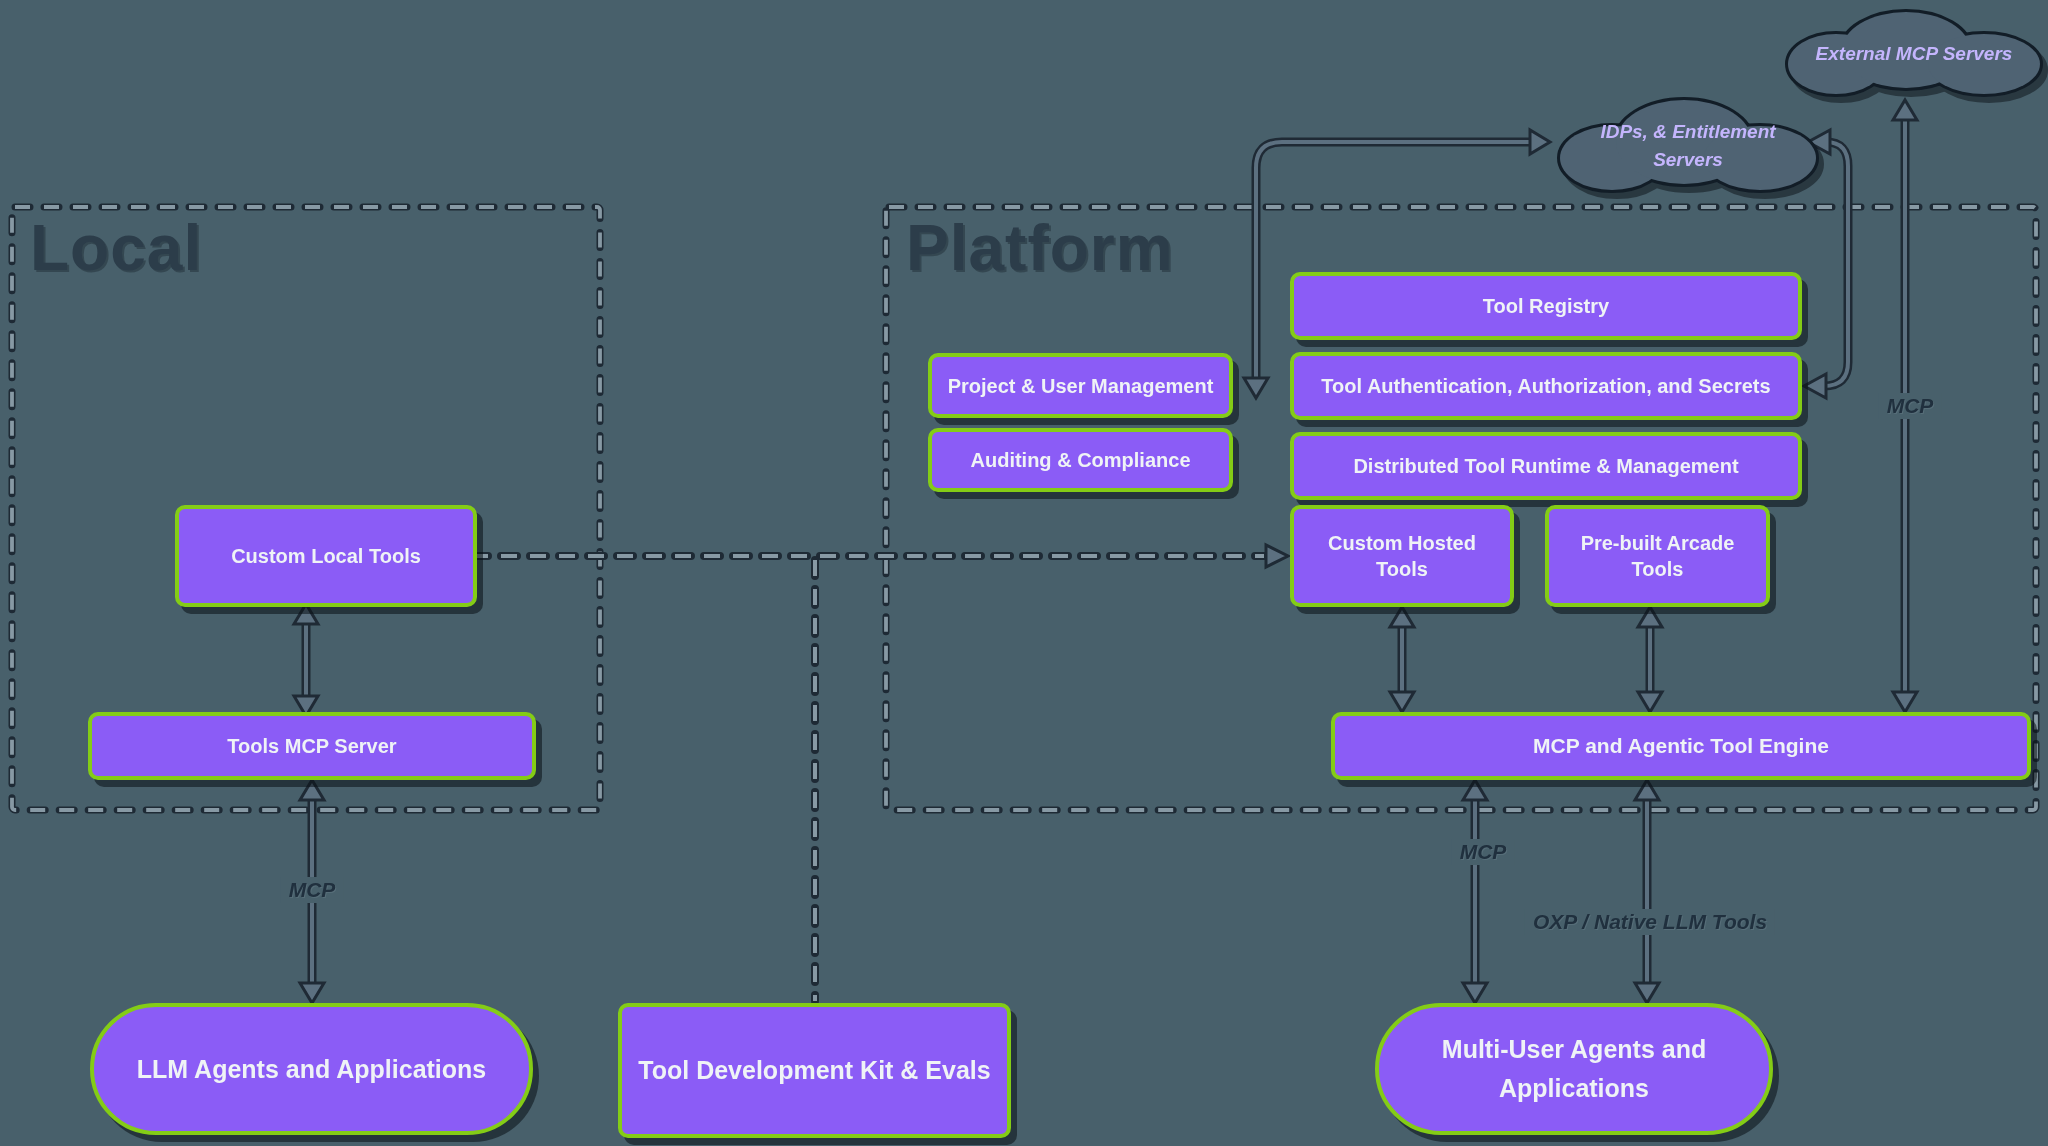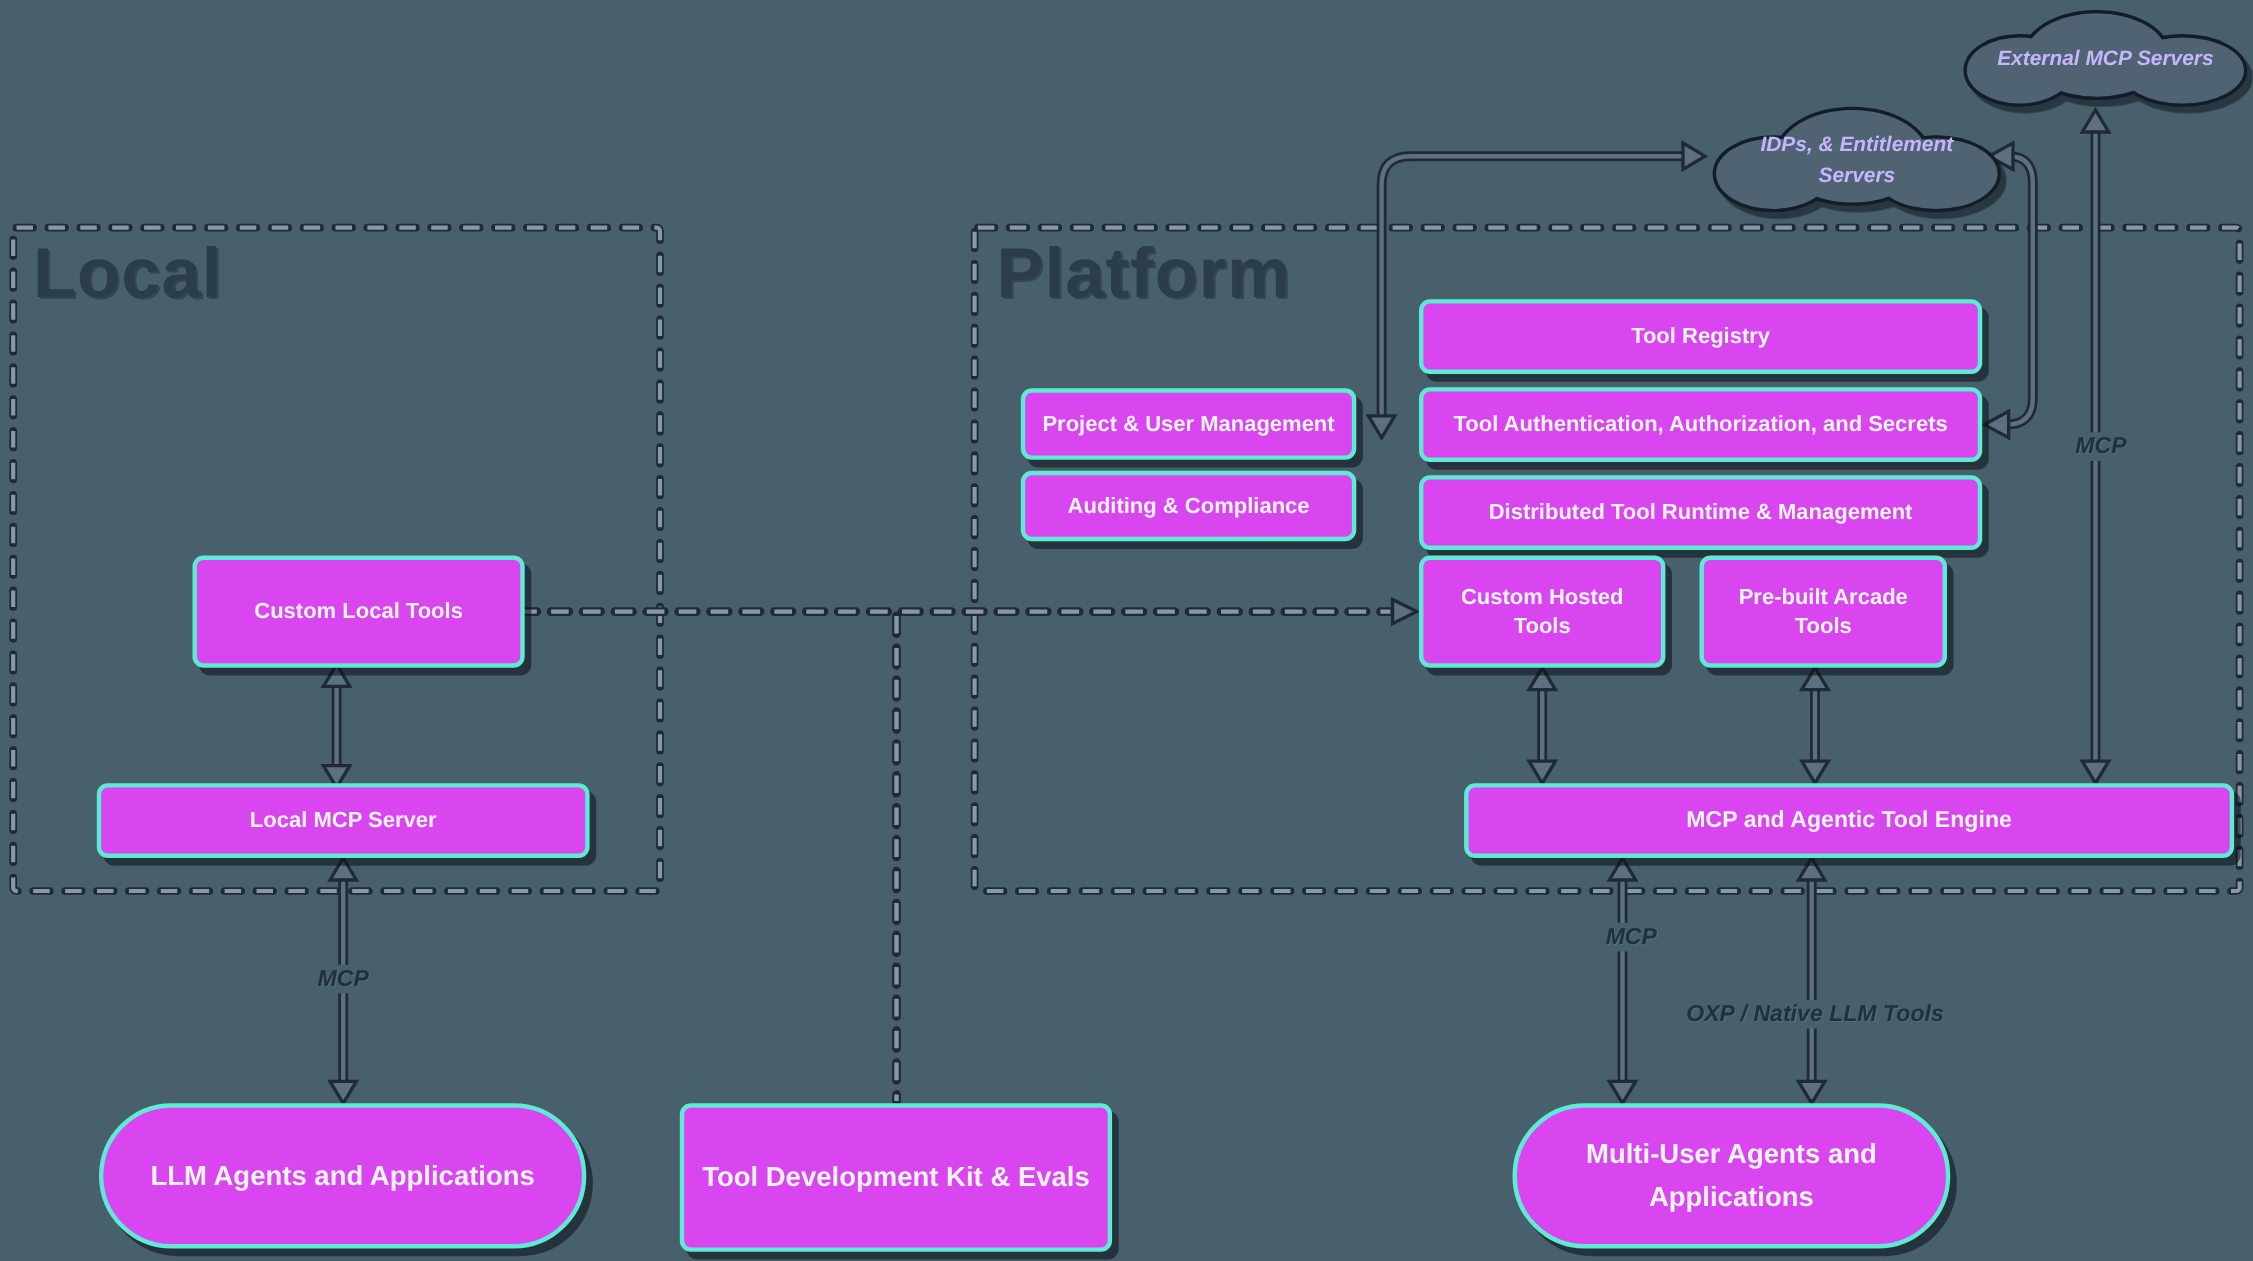--- a/index.html
+++ b/index.html
@@ -14,21 +14,21 @@
     position:absolute;font-size:64px;font-weight:800;letter-spacing:1px;
     color:#2c3d4a;line-height:1;
     text-shadow:2px 2px 0 rgba(18,26,34,.35);
     user-select:none;
   }
   #t-local{left:30px;top:216px;}
   #t-platform{left:906px;top:216px;}
 
   .node{
     position:absolute;box-sizing:border-box;
-    background:#d946ef;border:4px solid #5eead4;border-radius:10px;
+    background:#8b5cf6;border:4px solid #84cc16;border-radius:10px;
     box-shadow:6px 7px 0 rgba(10,16,22,.55);
     color:#eff3f6;display:flex;align-items:center;justify-content:center;
     text-align:center;font-size:20px;font-weight:600;line-height:1.3;
     padding:4px 10px;
   }
   .node.big{font-size:25px;font-weight:700;}
   .node.pill{border-radius:72px;font-size:25px;font-weight:700;line-height:1.55;}
 
   #n-tool-registry{left:1290px;top:272px;width:512px;height:68px;}
   #n-project-user{left:928px;top:353px;width:305px;height:65px;}
@@ -166,21 +166,21 @@
   <div class="node" id="n-tool-registry">Tool Registry</div>
   <div class="node" id="n-project-user">Project &amp; User Management</div>
   <div class="node" id="n-tool-auth">Tool Authentication, Authorization, and Secrets</div>
   <div class="node" id="n-auditing">Auditing &amp; Compliance</div>
   <div class="node" id="n-runtime">Distributed Tool Runtime &amp; Management</div>
   <div class="node" id="n-custom-hosted">Custom Hosted Tools</div>
   <div class="node" id="n-prebuilt">Pre-built Arcade Tools</div>
   <div class="node" id="n-engine">MCP and Agentic Tool Engine</div>
 
   <div class="node" id="n-custom-local">Custom Local Tools</div>
-  <div class="node" id="n-local-mcp">Local MCP Server</div>
+  <div class="node" id="n-local-mcp">Tools MCP Server</div>
 
   <div class="node pill" id="n-local-agents">
     <div>
       <span style="display:block">LLM Agents and Applications</span>
     </div>
   </div>
   <div class="node big" id="n-tdk">Tool Development Kit &amp; Evals</div>
   <div class="node pill" id="n-multi-user">
     <div>
       <span style="display:block">Multi-User Agents and</span>

